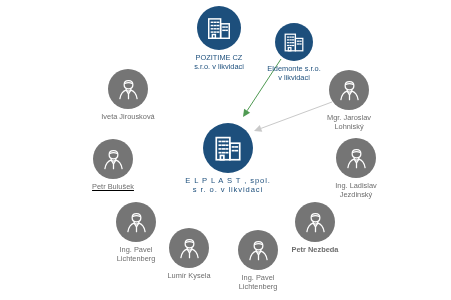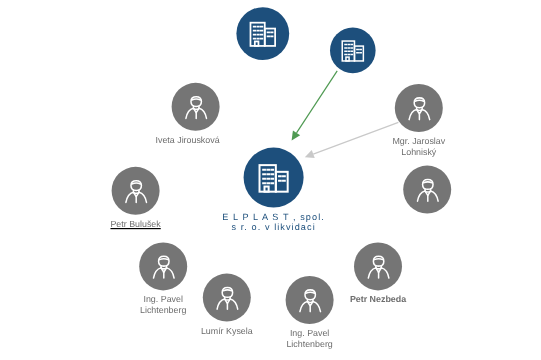--- a/index.html
+++ b/index.html
@@ -104,20 +104,22 @@
     <line x1="8.1" y1="15.5" x2="9.2" y2="15.5"></line>
     <line x1="10.6" y1="15.5" x2="11.7" y2="15.5"></line>
     <line x1="15.4" y1="11.2" x2="16.5" y2="11.2"></line>
     <line x1="17.9" y1="11.2" x2="19.0" y2="11.2"></line>
     <line x1="15.4" y1="14.0" x2="16.5" y2="14.0"></line>
     <line x1="17.9" y1="14.0" x2="19.0" y2="14.0"></line>
     <rect x="6.3" y="17.6" width="2.6" height="3.2"></rect>
   </svg>
           </span>
         </div>
+        <div class="label company">POZITIME CZ
+s.r.o. v likvidaci</div>
       </div>
       <div class="node" style="left: 294px; top: 23px; width: 108px;">
         <div class="disc company" style="width: 38px; height: 38px;">
           <span style="line-height: 0;">
             <svg class="glyph" width="24" height="24" viewBox="0 0 24 24" fill="none" stroke="#ffffff" stroke-width="1.25" stroke-linecap="square" stroke-linejoin="miter">
     <rect x="3.2" y="4.2" width="10.2" height="16.6"></rect>
     <rect x="13.4" y="8.4" width="7.4" height="12.4"></rect>
     <line x1="5.5" y1="7.1" x2="6.6" y2="7.1"></line>
     <line x1="8.1" y1="7.1" x2="9.2" y2="7.1"></line>
     <line x1="10.6" y1="7.1" x2="11.7" y2="7.1"></line>
@@ -131,20 +133,22 @@
     <line x1="8.1" y1="15.5" x2="9.2" y2="15.5"></line>
     <line x1="10.6" y1="15.5" x2="11.7" y2="15.5"></line>
     <line x1="15.4" y1="11.2" x2="16.5" y2="11.2"></line>
     <line x1="17.9" y1="11.2" x2="19.0" y2="11.2"></line>
     <line x1="15.4" y1="14.0" x2="16.5" y2="14.0"></line>
     <line x1="17.9" y1="14.0" x2="19.0" y2="14.0"></line>
     <rect x="6.3" y="17.6" width="2.6" height="3.2"></rect>
   </svg>
           </span>
         </div>
+        <div class="label company">Eldemonte s.r.o.
+v likvidaci</div>
       </div>
       <div class="node" style="left: 228px; top: 123px; width: 120px;">
         <div class="disc company" style="width: 50px; height: 50px;">
           <span style="line-height: 0;">
             <svg class="glyph" width="32" height="32" viewBox="0 0 24 24" fill="none" stroke="#ffffff" stroke-width="1.25" stroke-linecap="square" stroke-linejoin="miter">
     <rect x="3.2" y="4.2" width="10.2" height="16.6"></rect>
     <rect x="13.4" y="8.4" width="7.4" height="12.4"></rect>
     <line x1="5.5" y1="7.1" x2="6.6" y2="7.1"></line>
     <line x1="8.1" y1="7.1" x2="9.2" y2="7.1"></line>
     <line x1="10.6" y1="7.1" x2="11.7" y2="7.1"></line>
@@ -161,21 +165,21 @@
     <line x1="17.9" y1="11.2" x2="19.0" y2="11.2"></line>
     <line x1="15.4" y1="14.0" x2="16.5" y2="14.0"></line>
     <line x1="17.9" y1="14.0" x2="19.0" y2="14.0"></line>
     <rect x="6.3" y="17.6" width="2.6" height="3.2"></rect>
   </svg>
           </span>
         </div>
         <div class="label center">E L P L A S T , spol.
 s r. o. v likvidaci</div>
       </div>
-      <div class="node" style="left: 128px; top: 69px; width: 110px; align-items: flex-end;">
+      <div class="node" style="left: 128px; top: 69px; width: 110px;">
         <div class="disc person" style="width: 40px; height: 40px;">
           <span style="line-height: 0;">
             <svg class="glyph" width="29" height="29" viewBox="0 0 24 24" fill="none" stroke="#ffffff" stroke-width="1.05" stroke-linecap="round" stroke-linejoin="round">
     <path d="M8.4 8.0 Q8.4 4.6 12 4.6 Q15.6 4.6 15.6 8.0
              Q15.6 11.4 12 11.4 Q8.4 11.4 8.4 8.0 Z"></path>
     <path d="M9.0 6.9 Q12 5.6 15.0 6.9"></path>
     <path d="M10.1 11.2 L10.1 12.6 Q12 14.0 13.9 12.6 L13.9 11.2"></path>
     <path d="M10.1 12.6 Q6.0 13.6 4.9 19.6"></path>
     <path d="M13.9 12.6 Q18.0 13.6 19.1 19.6"></path>
     <path d="M10.1 12.6 L12 15.6 L13.9 12.6"></path>
@@ -228,20 +232,22 @@
              Q15.6 11.4 12 11.4 Q8.4 11.4 8.4 8.0 Z"></path>
     <path d="M9.0 6.9 Q12 5.6 15.0 6.9"></path>
     <path d="M10.1 11.2 L10.1 12.6 Q12 14.0 13.9 12.6 L13.9 11.2"></path>
     <path d="M10.1 12.6 Q6.0 13.6 4.9 19.6"></path>
     <path d="M13.9 12.6 Q18.0 13.6 19.1 19.6"></path>
     <path d="M10.1 12.6 L12 15.6 L13.9 12.6"></path>
     <path d="M12 15.6 L12 19.6"></path>
   </svg>
           </span>
         </div>
+        <div class="label person">Ing. Ladislav
+Jezdinský</div>
       </div>
       <div class="node" style="left: 136px; top: 202px; width: 110px;">
         <div class="disc person" style="width: 40px; height: 40px;">
           <span style="line-height: 0;">
             <svg class="glyph" width="29" height="29" viewBox="0 0 24 24" fill="none" stroke="#ffffff" stroke-width="1.05" stroke-linecap="round" stroke-linejoin="round">
     <path d="M8.4 8.0 Q8.4 4.6 12 4.6 Q15.6 4.6 15.6 8.0
              Q15.6 11.4 12 11.4 Q8.4 11.4 8.4 8.0 Z"></path>
     <path d="M9.0 6.9 Q12 5.6 15.0 6.9"></path>
     <path d="M10.1 11.2 L10.1 12.6 Q12 14.0 13.9 12.6 L13.9 11.2"></path>
     <path d="M10.1 12.6 Q6.0 13.6 4.9 19.6"></path>

